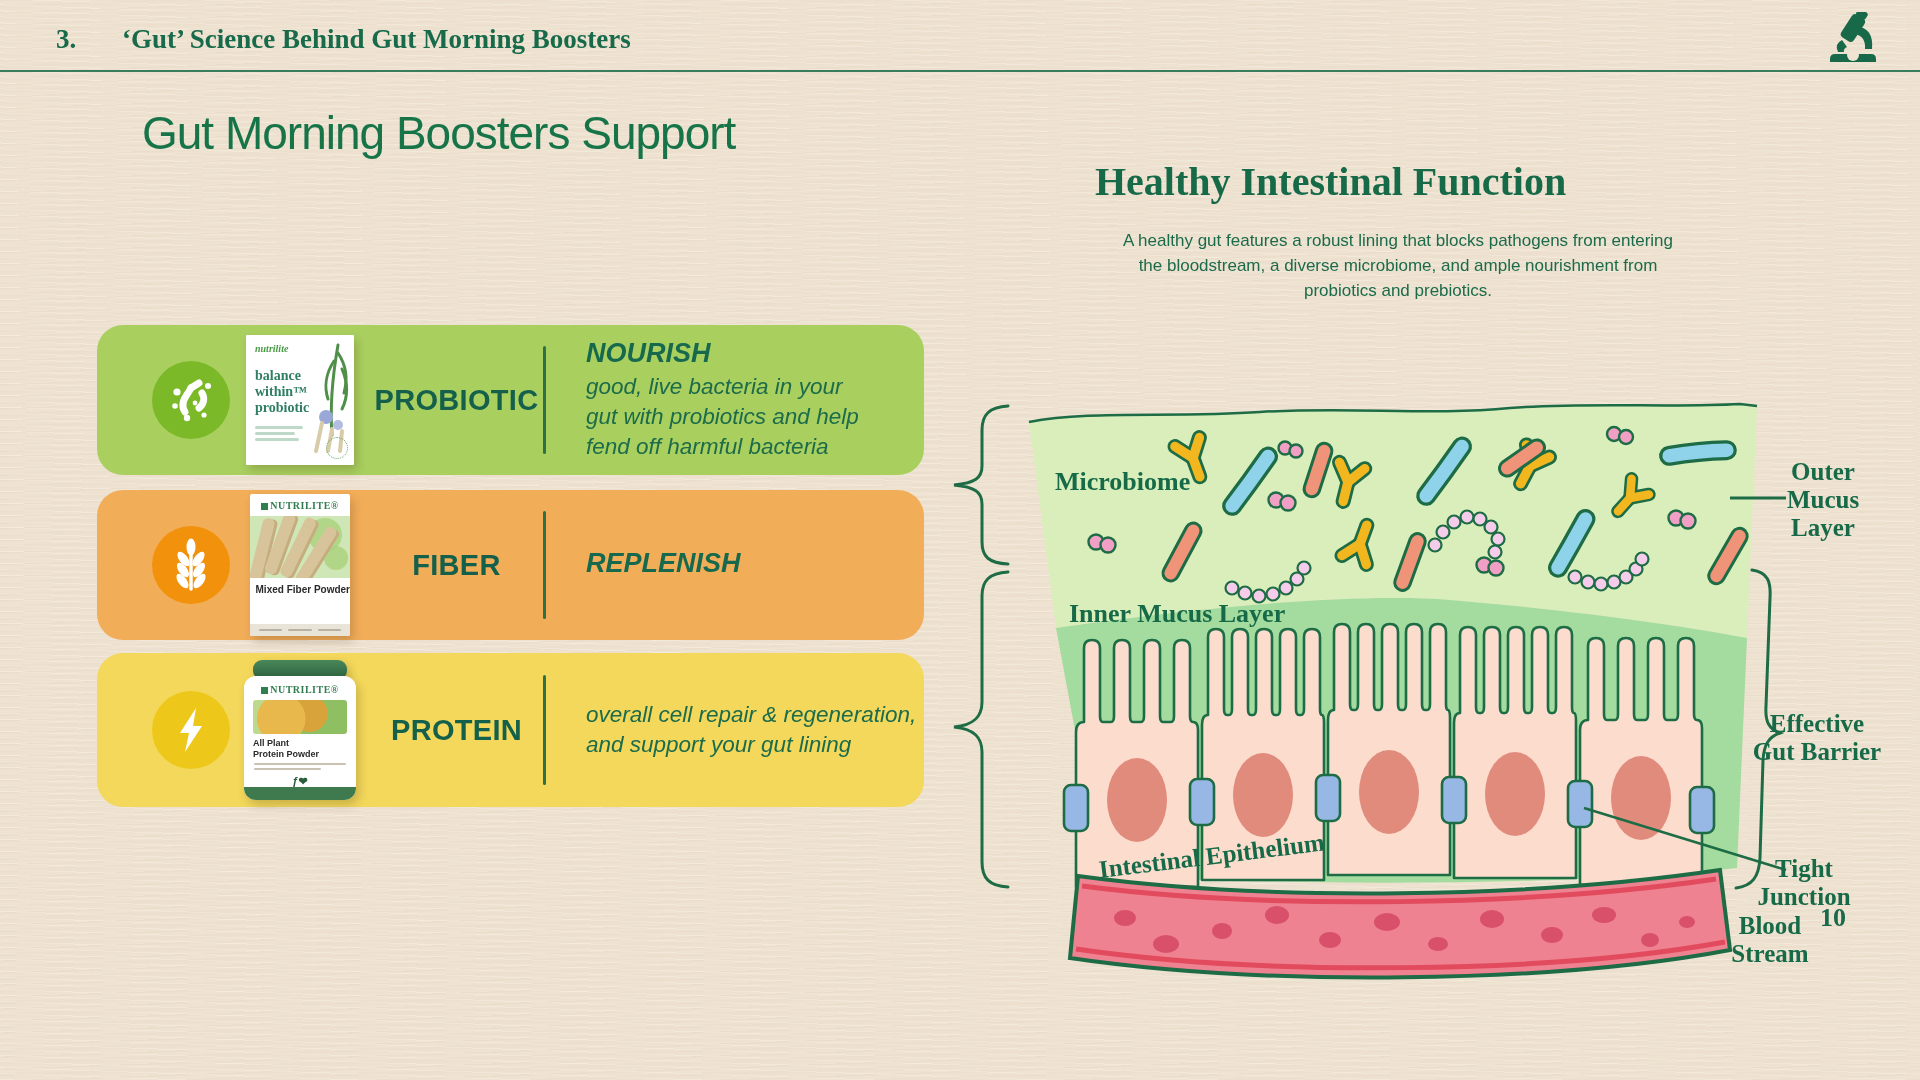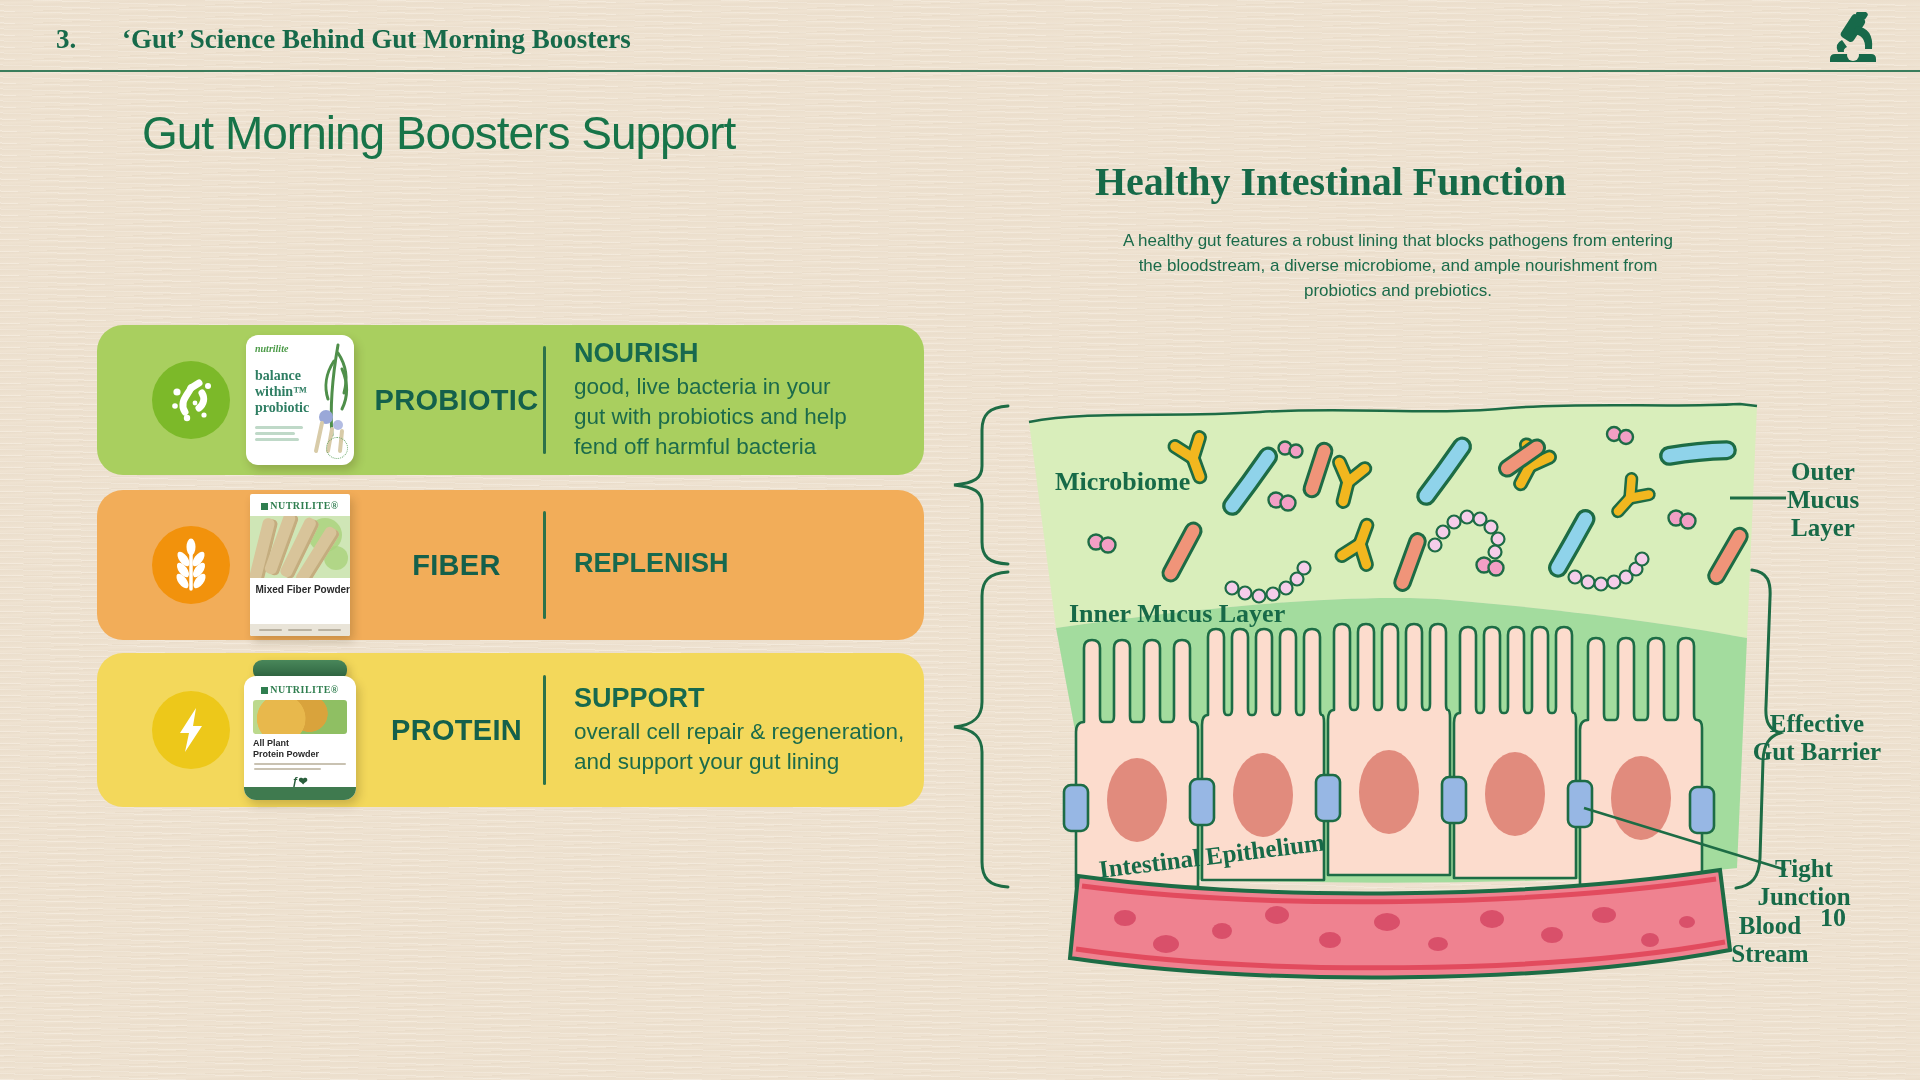--- a/index.html
+++ b/index.html
@@ -24,27 +24,27 @@
   .card1{height:150px;background:#a9cf5f;margin-bottom:15px;}
   .card2{height:150px;background:#f2ad59;margin-bottom:13px;}
   .card3{height:154px;background:#f3d85b;}
   .icwrap{width:78px;height:78px;border-radius:50%;margin-left:55px;flex:0 0 auto;
           display:flex;align-items:center;justify-content:center;}
   .c1 .icwrap{background:#7cb929;} .c2 .icwrap{background:#f2920c;} .c3 .icwrap{background:#edc81a;}
   .prodwrap{width:140px;flex:0 0 auto;display:flex;justify-content:center;}
   .lblwrap{width:173px;flex:0 0 auto;text-align:center;}
   .cardlabel{font-weight:700;font-size:29px;letter-spacing:.3px;color:#14604b;}
   .divider{width:3px;height:72%;background:#2c7249;border-radius:2px;flex:0 0 auto;}
-  .cardtext{padding-left:28px;color:#1c6b4b;}
+  .cardtext{padding-left:40px;color:#1c6b4b;font-style:italic;}
   .cardhead{font-weight:700;font-size:27px;color:#17694e;margin-bottom:3px;}
   .cardbody{font-size:22.5px;line-height:1.32;}
   .c1 .cardbody{max-width:290px;} .c2 .cardbody{max-width:240px;} .c3 .cardbody{max-width:352px;}
   
   .prod{box-shadow:3px 5px 10px rgba(60,40,10,.22);background:#fff;position:relative;overflow:hidden;}
-  .prod-probiotic{width:108px;height:130px;border-radius:12px;padding:8px 0 0 9px;box-sizing:border-box;}
+  .prod-probiotic{width:108px;height:130px;border-radius:1px;padding:8px 0 0 9px;box-sizing:border-box;}
   .pb-brand{font:italic 700 10px "Liberation Serif",serif;color:#4a9a46;}
   .pb-name{font:700 14px "Liberation Serif",serif;color:#2f7e63;line-height:1.15;margin-top:14px;}
   .pb-lines{margin-top:10px;}
   .pb-line{height:3px;background:#bfd9c8;border-radius:2px;margin:3px 0;width:48px;}
   .pb-sprig{position:absolute;right:0;top:4px;}
   .pb-badge{position:absolute;right:6px;bottom:6px;width:20px;height:20px;border-radius:50%;
             border:1.5px dotted #6aa86a;}
   .prod-fiber{width:100px;height:142px;border-radius:2px;box-sizing:border-box;padding-top:6px;}
   .fb-logo{font:700 10px "Liberation Serif",serif;color:#2f7e4f;text-align:center;letter-spacing:.5px;}
   .fb-logo .sq{display:inline-block;width:7px;height:7px;background:#2f7e4f;margin-right:2px;vertical-align:middle;}
@@ -217,21 +217,20 @@
               <i style="width:60%"></i>
             </div>
           <div class="pj-heart">ƒ❤</div>
           <div class="pj-band"></div>
         </div>
       </div>
     </div>
     <div class="lblwrap"><span class="cardlabel">PROTEIN</span></div>
     <div class="divider"></div>
     <div class="cardtext">
-      <div class="cardhead">SUPPORT</div>
       <div class="cardbody">overall cell repair &amp; regeneration, and support your gut lining</div>
     </div>
   </div>
 </div>
 
 <div class="h2">Healthy Intestinal Function</div>
 <div class="rpara">A healthy gut features a robust lining that blocks pathogens from entering the bloodstream, a diverse microbiome, and ample nourishment from probiotics and prebiotics.</div>
 <div class="pageno">10</div>
 
 <svg style="position:absolute;left:930px;top:330px;" width="990" height="680" viewBox="0 0 990 680">

